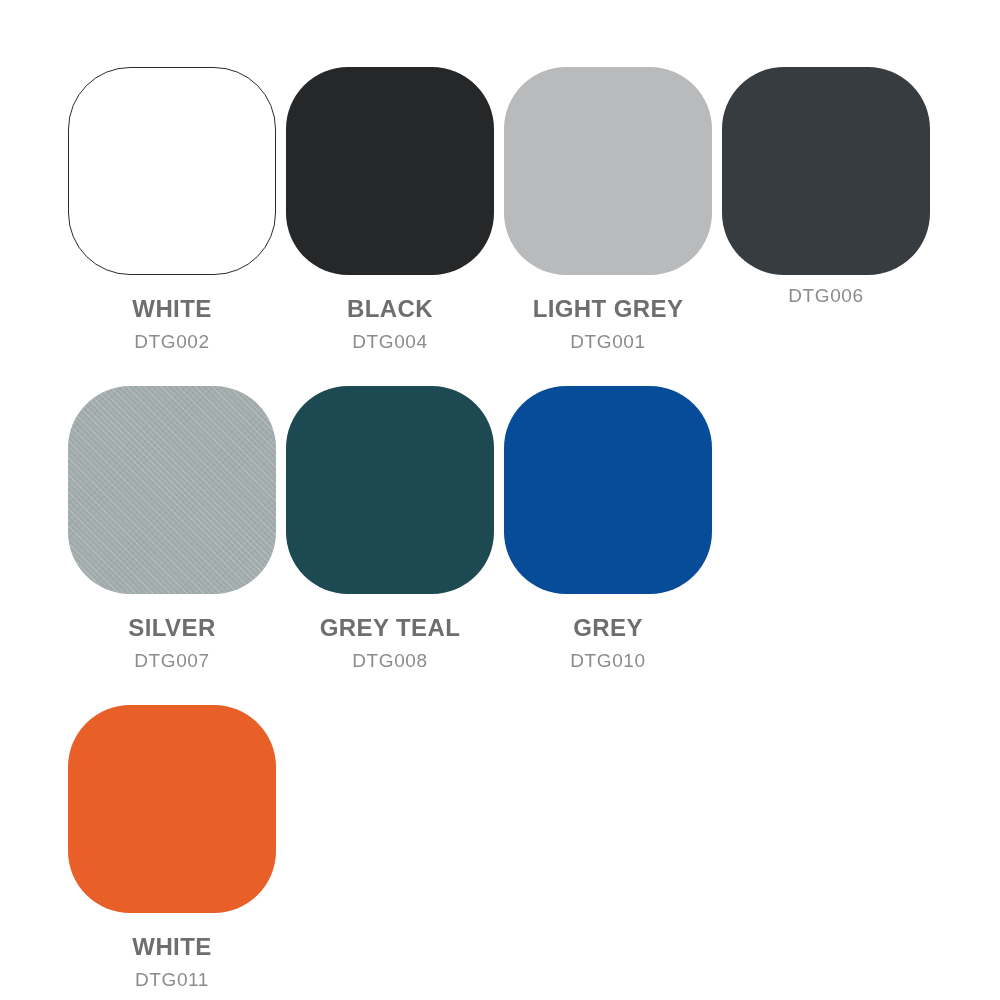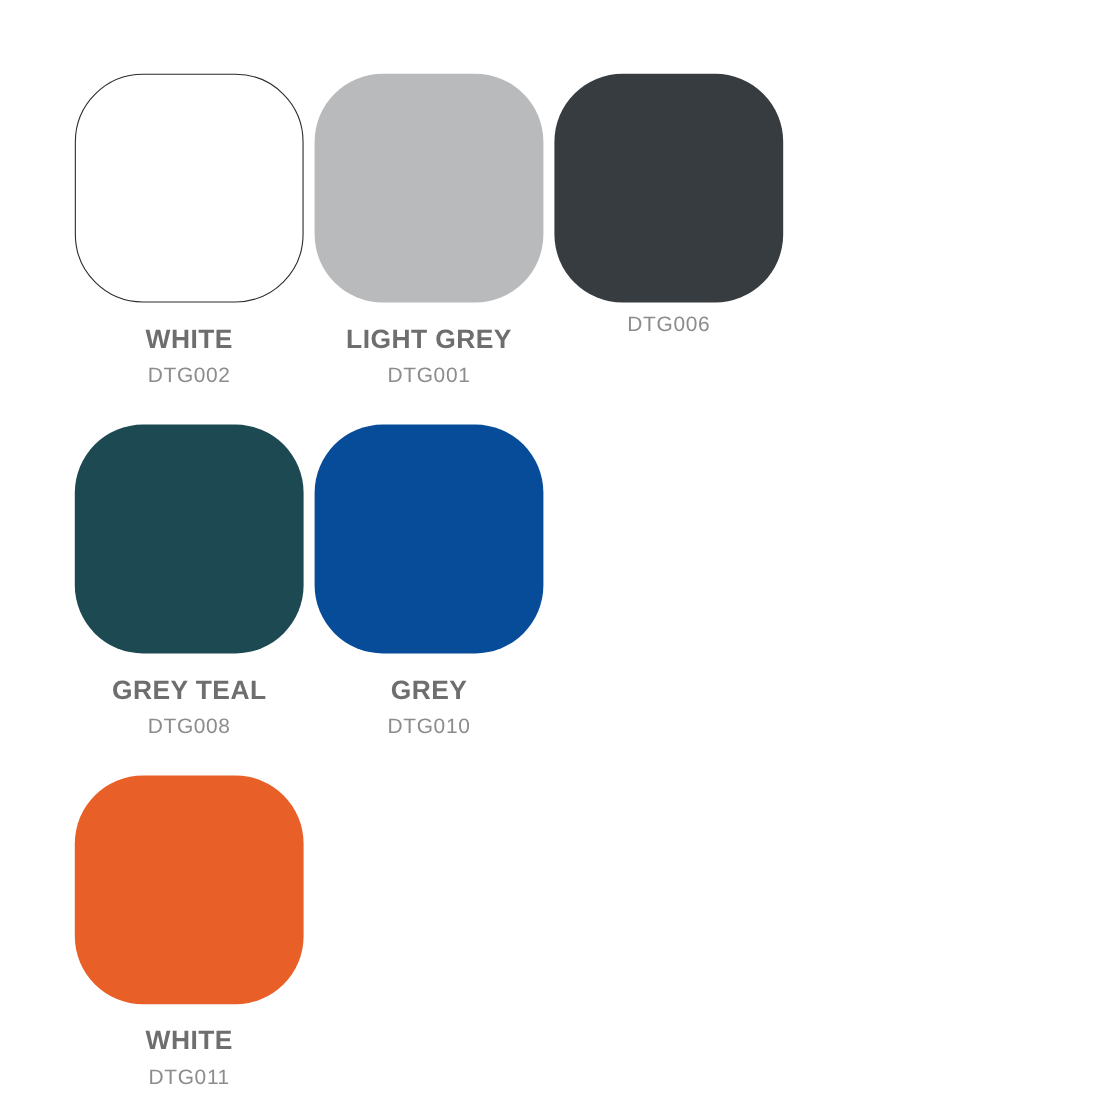--- a/index.html
+++ b/index.html
@@ -97,30 +97,40 @@
 <body>
 
 <div id="swatch-grid">
     <div class="swatch-row">
       <div class="swatch-cell">
         <div class="swatch-chip has-outline" style="background: rgb(255, 255, 255); border-color: rgb(43, 43, 43);"></div>
         <div class="swatch-label">WHITE</div>
         <div class="swatch-code">DTG002</div>
       </div>
       <div class="swatch-cell">
+        <div class="swatch-chip" style="background: rgb(38, 39, 41);"></div>
+        <div class="swatch-label">BLACK</div>
+        <div class="swatch-code">DTG004</div>
+      </div>
+      <div class="swatch-cell">
         <div class="swatch-chip" style="background: rgb(184, 186, 187);"></div>
         <div class="swatch-label">LIGHT GREY</div>
         <div class="swatch-code">DTG001</div>
       </div>
       <div class="swatch-cell">
         <div class="swatch-chip" style="background: rgb(55, 60, 64);"></div>
         <div class="swatch-code">DTG006</div>
       </div>
     </div>
     <div class="swatch-row">
+      <div class="swatch-cell">
+        <div class="swatch-chip textured" style="background: rgb(163, 172, 172);"></div>
+        <div class="swatch-label">SILVER</div>
+        <div class="swatch-code">DTG007</div>
+      </div>
       <div class="swatch-cell">
         <div class="swatch-chip" style="background: rgb(29, 74, 82);"></div>
         <div class="swatch-label">GREY TEAL</div>
         <div class="swatch-code">DTG008</div>
       </div>
       <div class="swatch-cell">
         <div class="swatch-chip" style="background: rgb(6, 76, 152);"></div>
         <div class="swatch-label">GREY</div>
         <div class="swatch-code">DTG010</div>
       </div>

